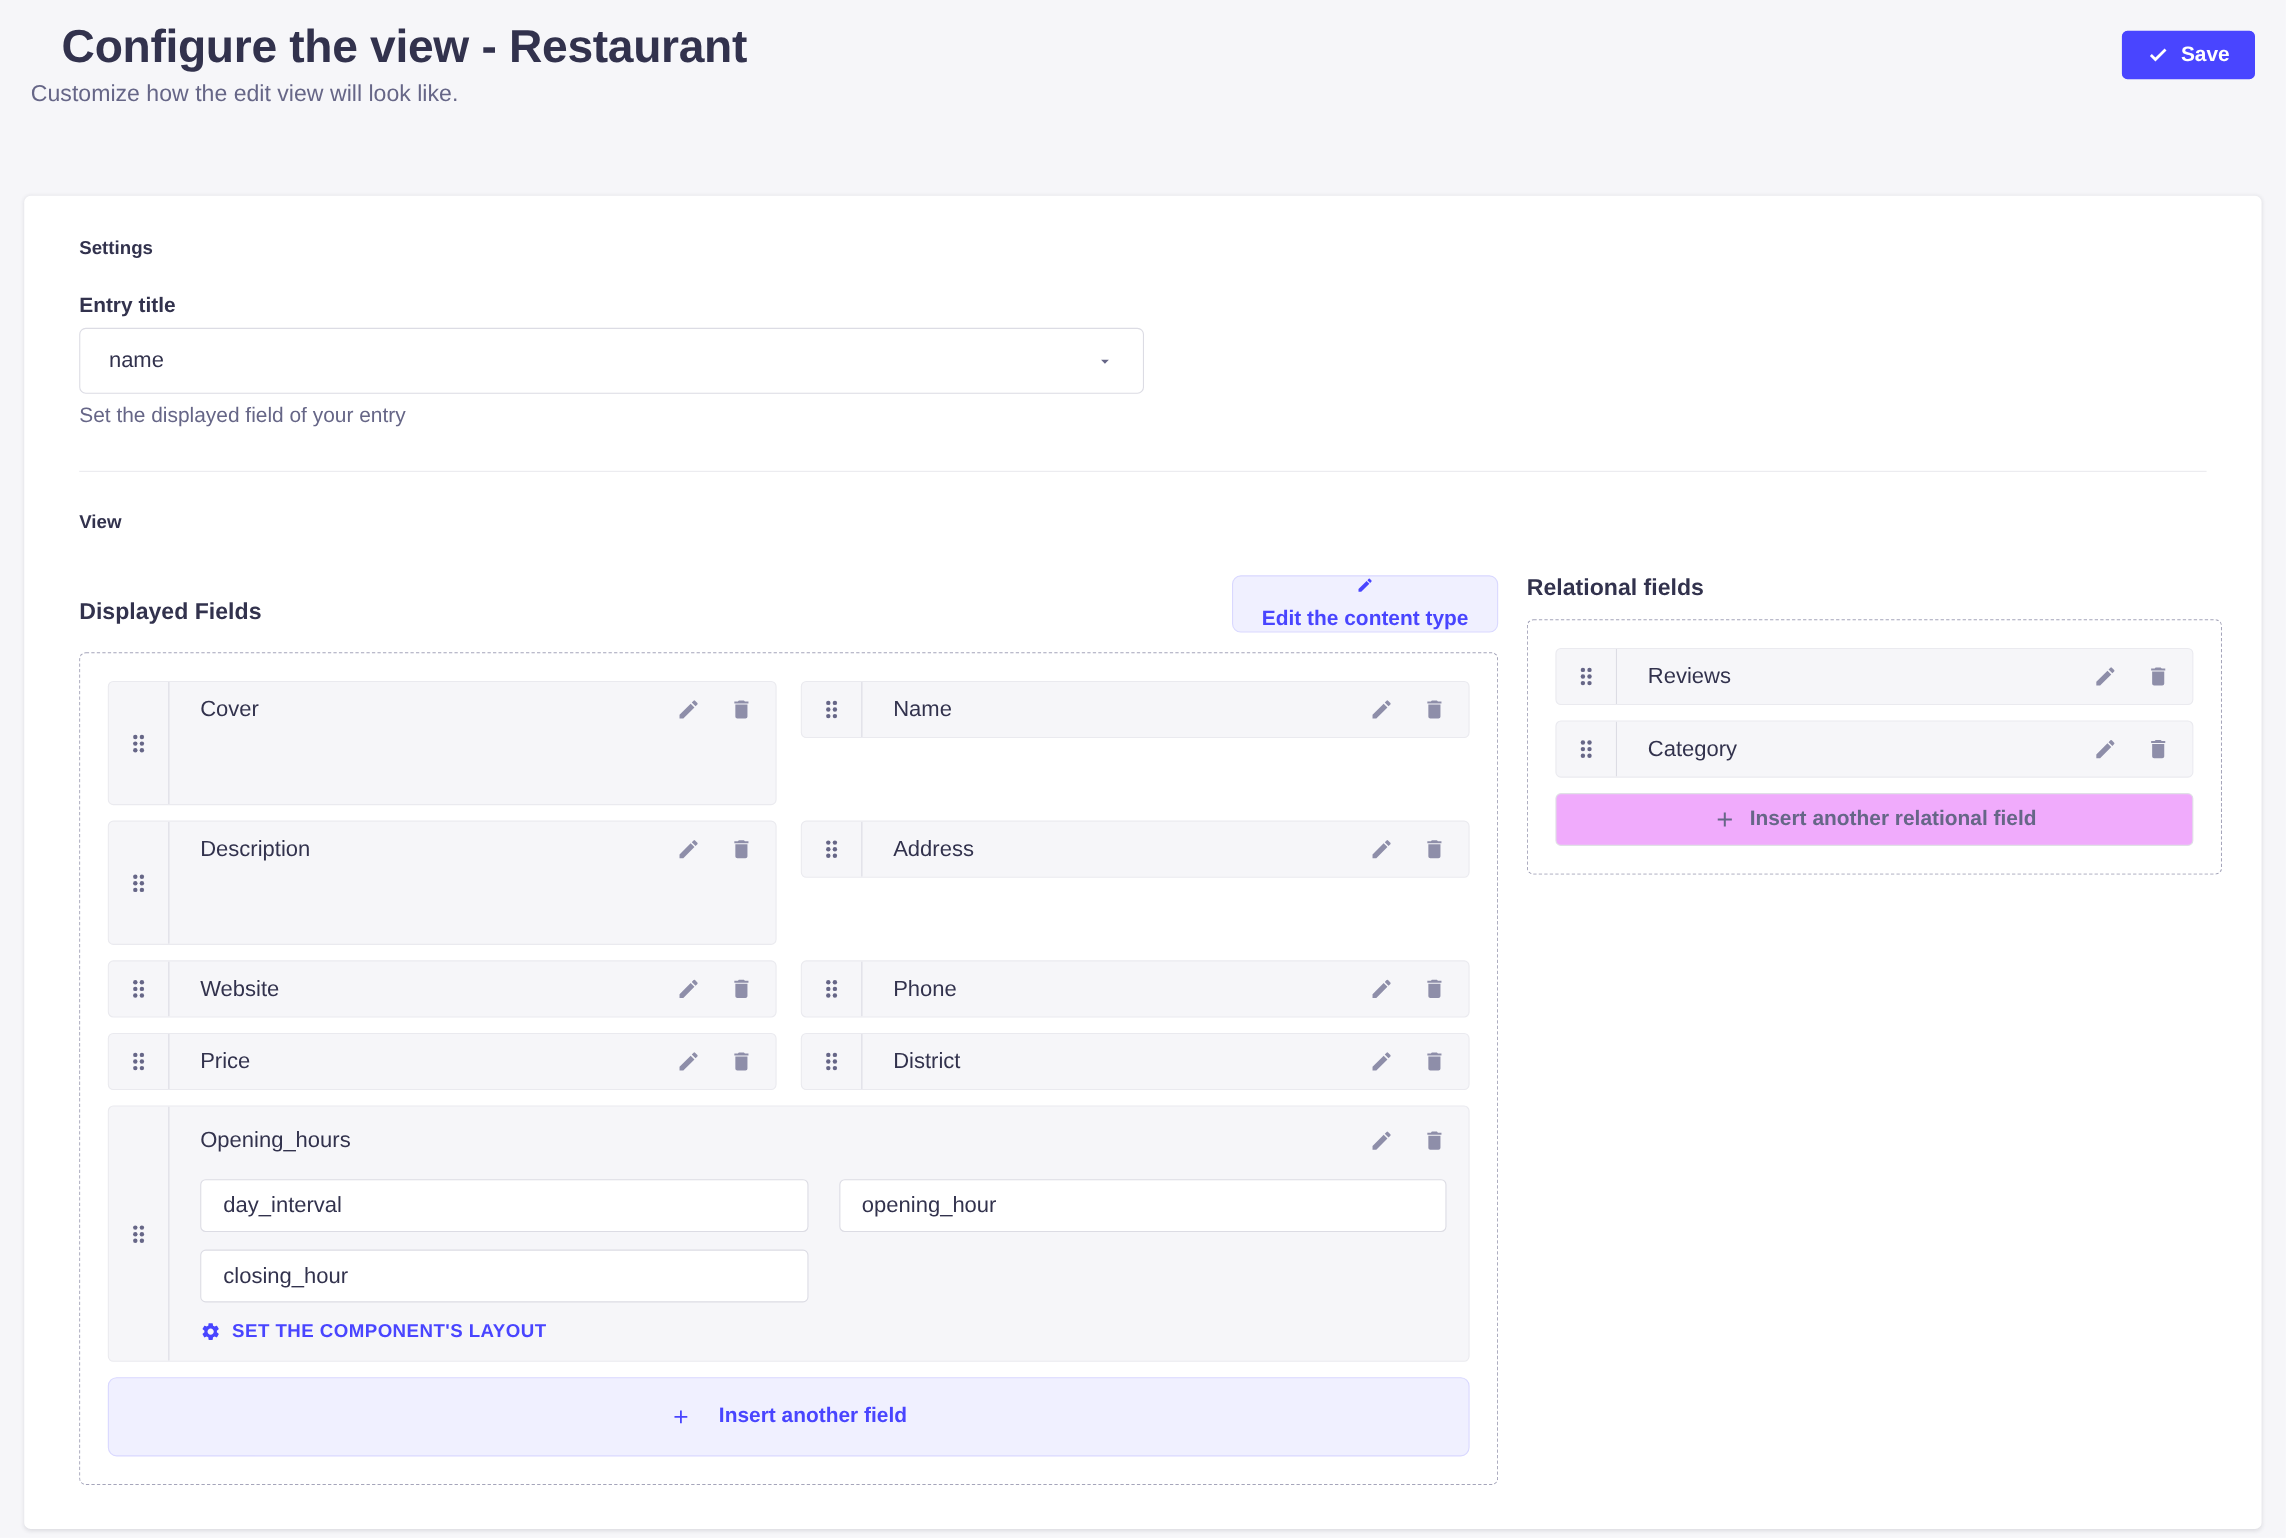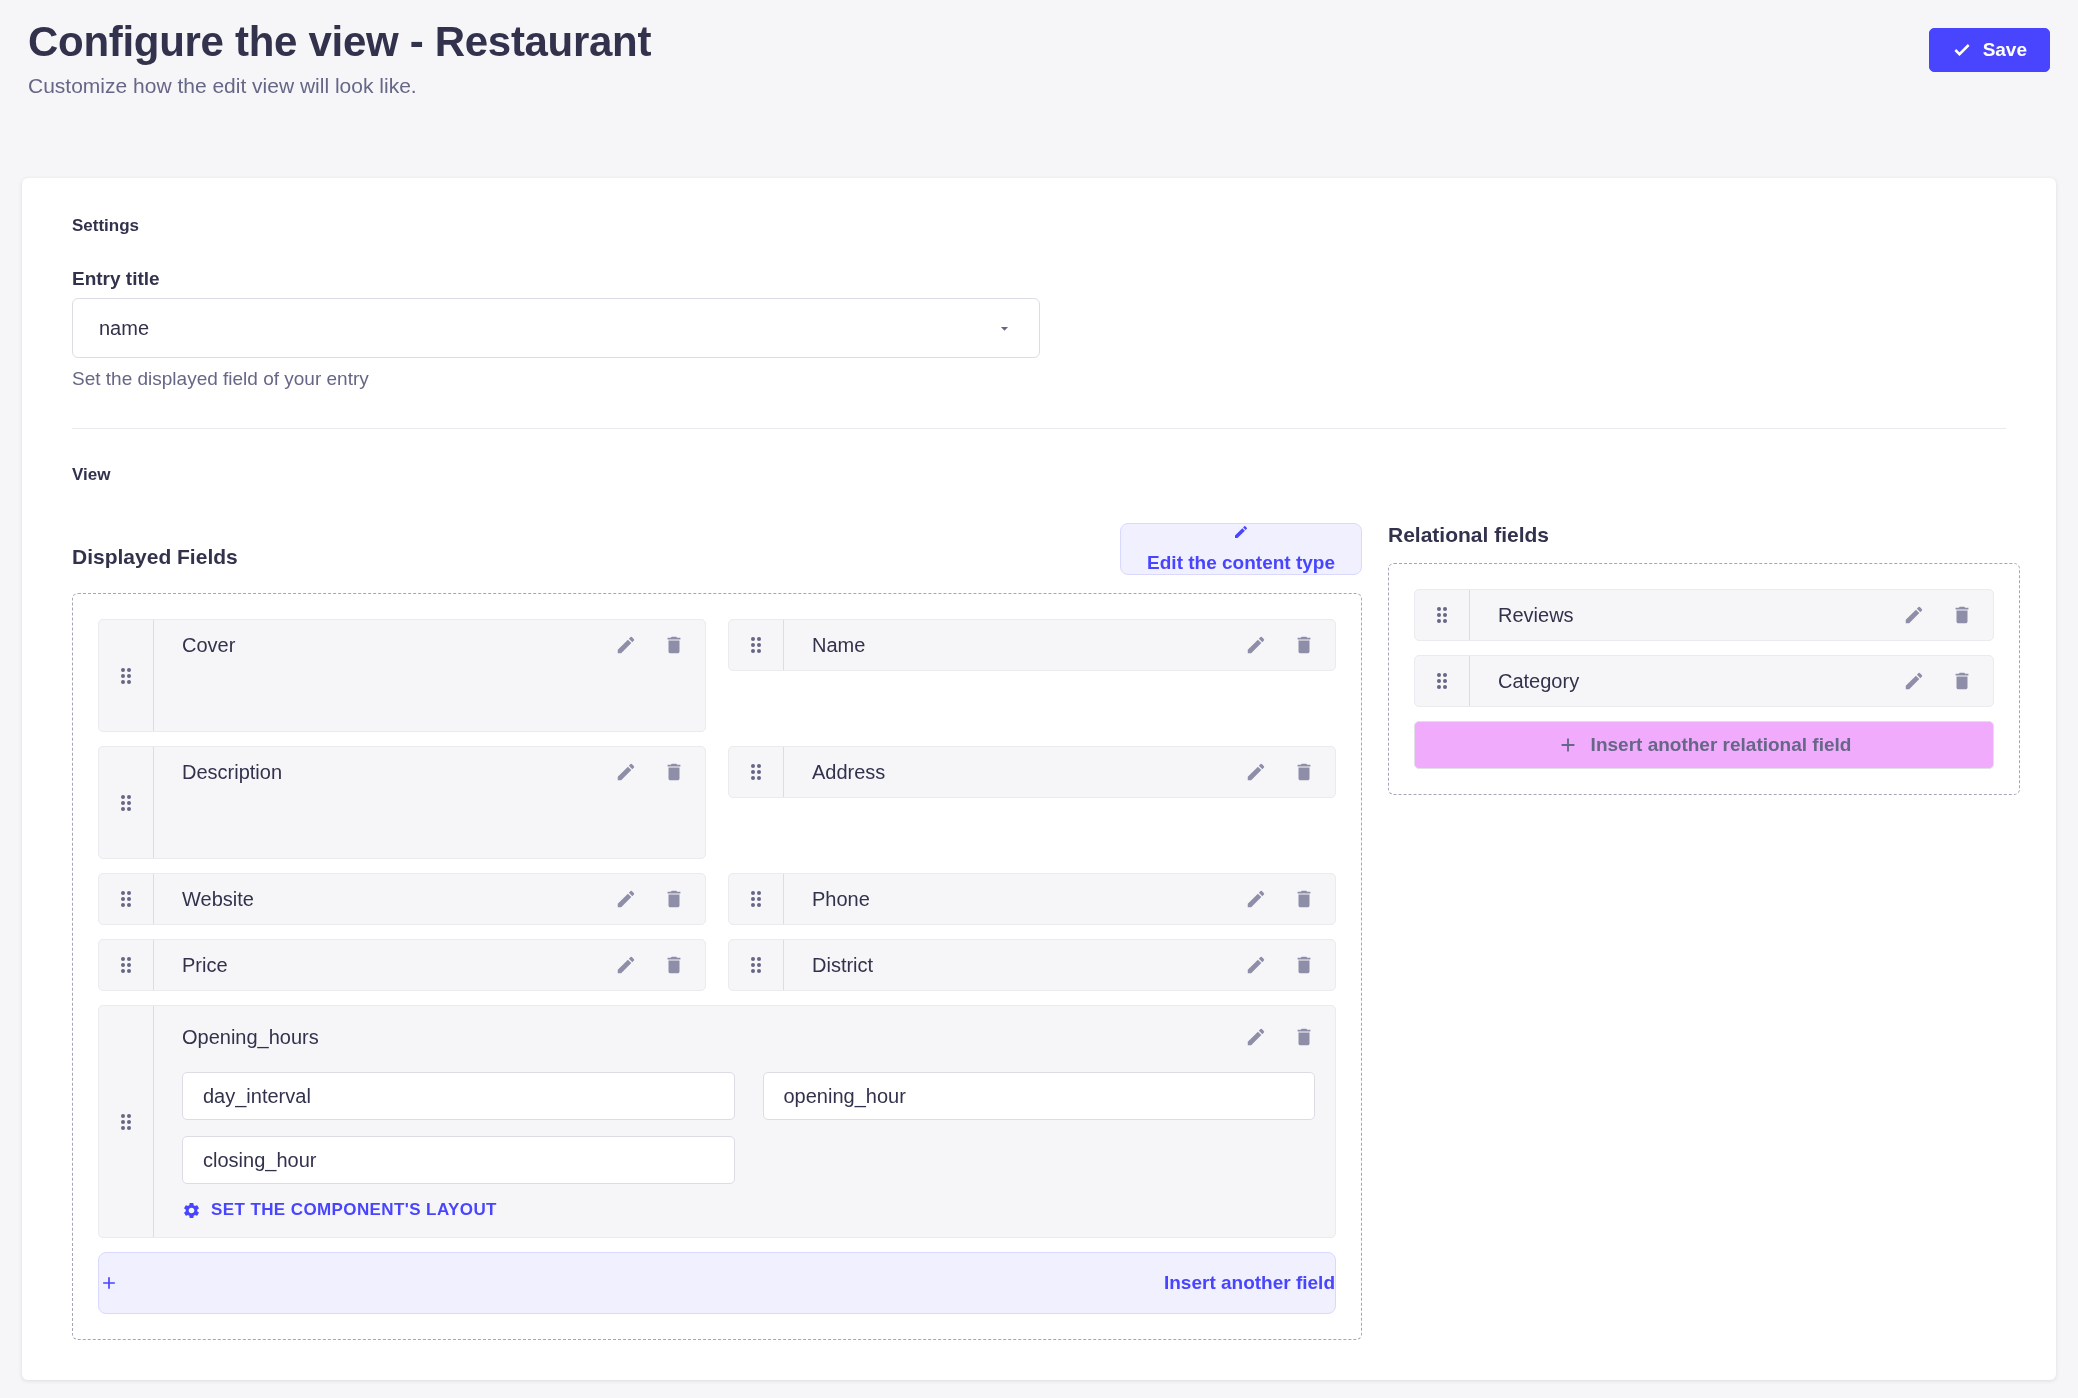--- a/index.html
+++ b/index.html
@@ -4,21 +4,21 @@
 <style>
   * { margin:0; padding:0; box-sizing:border-box; }
   html,body { width:2078px; height:1398px; overflow:hidden; }
   body {
     background:#f6f6f9;
     font-family:"Liberation Sans", sans-serif;
     color:#32324d;
   }
   
   .header { display:flex; justify-content:space-between; align-items:flex-start; padding:18px 28px 0 28px; }
-  .page-title { font-size:42px; font-weight:700; letter-spacing:-0.3px; color:#32324d; }
+  .page-title { font-size:42px; font-weight:700; letter-spacing:-0.3px; color:#32324d;margin-left:28px; }
   .page-subtitle { font-size:21px; color:#666687; margin-top:8px; }
   .btn-primary {
     margin-top:10px; height:44px; padding:16px 22px;
     display:inline-flex; align-items:center; gap:11px;
     background:#4945ff; color:#fff; border:1px solid #4945ff; border-radius:5px;
     font-family:inherit; font-size:19px; font-weight:700; cursor:pointer;
   }
   
   .panel {
     margin:80px 22px 0 22px;
@@ -92,22 +92,22 @@
   }
   .subgrid .sf3 { grid-column:1; }
   .layout-link {
     margin-top:16px; display:inline-flex; align-items:center; gap:10px;
     background:none; border:none; cursor:pointer; align-self:flex-start;
     color:#4945ff; font-family:inherit; font-size:17px; font-weight:700; letter-spacing:.4px;
   }
   .ic-gear { width:19px; height:19px; fill:#4945ff; }
   
   .insert-field {
-    height:62px; width:100%;
-    display:flex; align-items:center; justify-content:space-between; gap:24px;
+    height:72px; width:100%;
+    display:flex; align-items:center; justify-content:center; gap:24px;
     background:#f0f0ff; border:1px solid #d9d8ff; border-radius:8px;
     color:#4945ff; font-family:inherit; font-size:19px; font-weight:700; cursor:pointer;
   }
   .insert-rel {
     height:48px; width:100%;
     display:flex; align-items:center; justify-content:center; gap:12px;
     background:#f0abfc; border:1px solid #e0e0e6; border-radius:5px;
     color:#666687; font-family:inherit; font-size:19px; font-weight:700; cursor:pointer;
   }
   .hidden-defs { position:absolute; width:0; height:0; overflow:hidden; }

